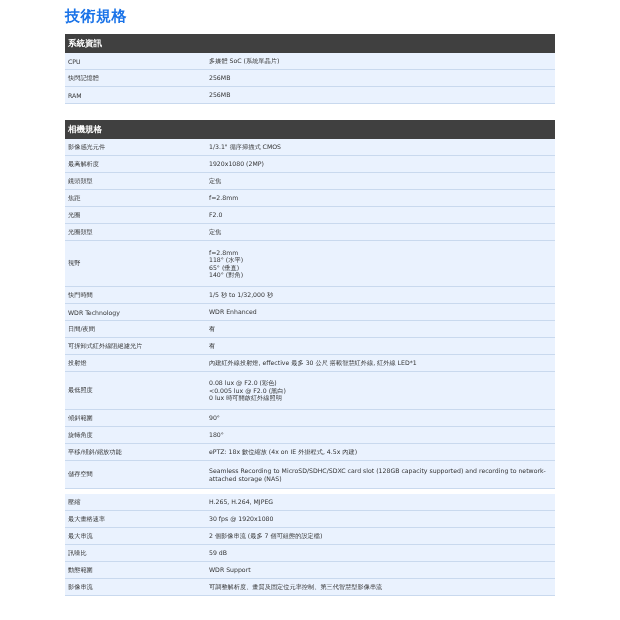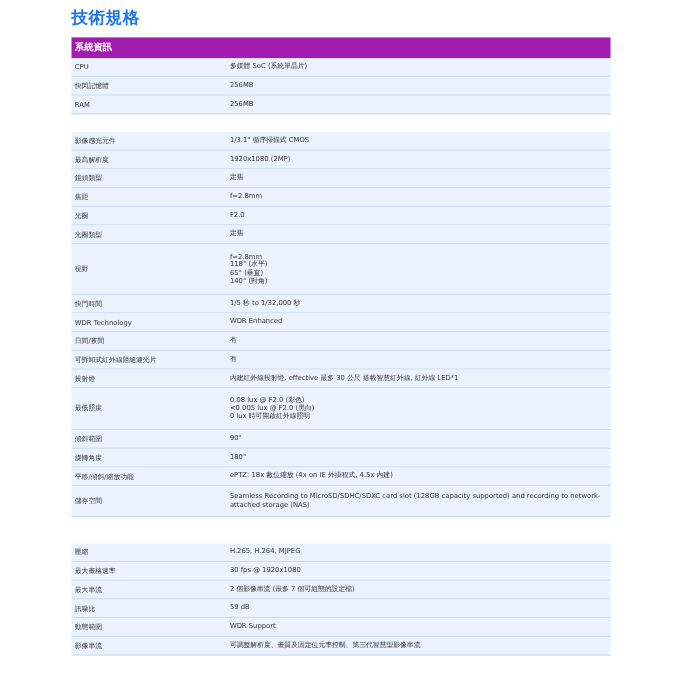--- a/index.html
+++ b/index.html
@@ -1,21 +1,21 @@
 <!DOCTYPE html>
 <html><head>
 <meta charset="utf-8">
 <style>
   html, body { margin:0; padding:0; background:#ffffff; }
   body { width:620px; height:620px; overflow:hidden; position:relative;
          font-family:"DejaVu Sans","Liberation Sans",sans-serif; color:#222; }
   .page-title { position:absolute; left:65px; top:4px; font-size:15px; font-weight:bold;
                 color:#1a73e8; letter-spacing:0.5px; margin:0; line-height:24px; }
   .spec-table { position:absolute; left:65px; width:490px; border-collapse:collapse; }
-  .section-header { background:#a21caf; color:#fff; font-size:8.5px; font-weight:bold;
+  .section-header { background:#404040; color:#fff; font-size:8.5px; font-weight:bold;
                     height:19px; line-height:19px; padding:0 3px; box-sizing:border-box; }
   .row { display:flex; background:#eaf2fe; border-bottom:1.5px solid #c9d9ee;
          box-sizing:border-box; align-items:center; }
   .row .label { width:144px; padding-left:3px; font-size:6.2px; color:#333; box-sizing:border-box; }
   .row .value { flex:1; font-size:6.2px; color:#333; line-height:7.4px; padding:1.5px 0; }
   .row .value div { white-space:nowrap; }
   .row .value.wrap div { white-space:normal; }
 </style>
 </head>
 <body>
@@ -37,20 +37,21 @@
         </div>
       </div>
       <div class="row" style="height: 17px;">
         <div class="label">RAM</div>
         <div class="value">
           <div>256MB</div>
         </div>
       </div>
     </div>
     <div class="spec-table" style="top: 120px;">
+      <div class="section-header">相機規格</div>
       <div class="row" style="height: 17px;">
         <div class="label">影像感光元件</div>
         <div class="value">
           <div>1/3.1" 循序掃描式 CMOS</div>
         </div>
       </div>
       <div class="row" style="height: 17px;">
         <div class="label">最高解析度</div>
         <div class="value">
           <div>1920x1080 (2MP)</div>

